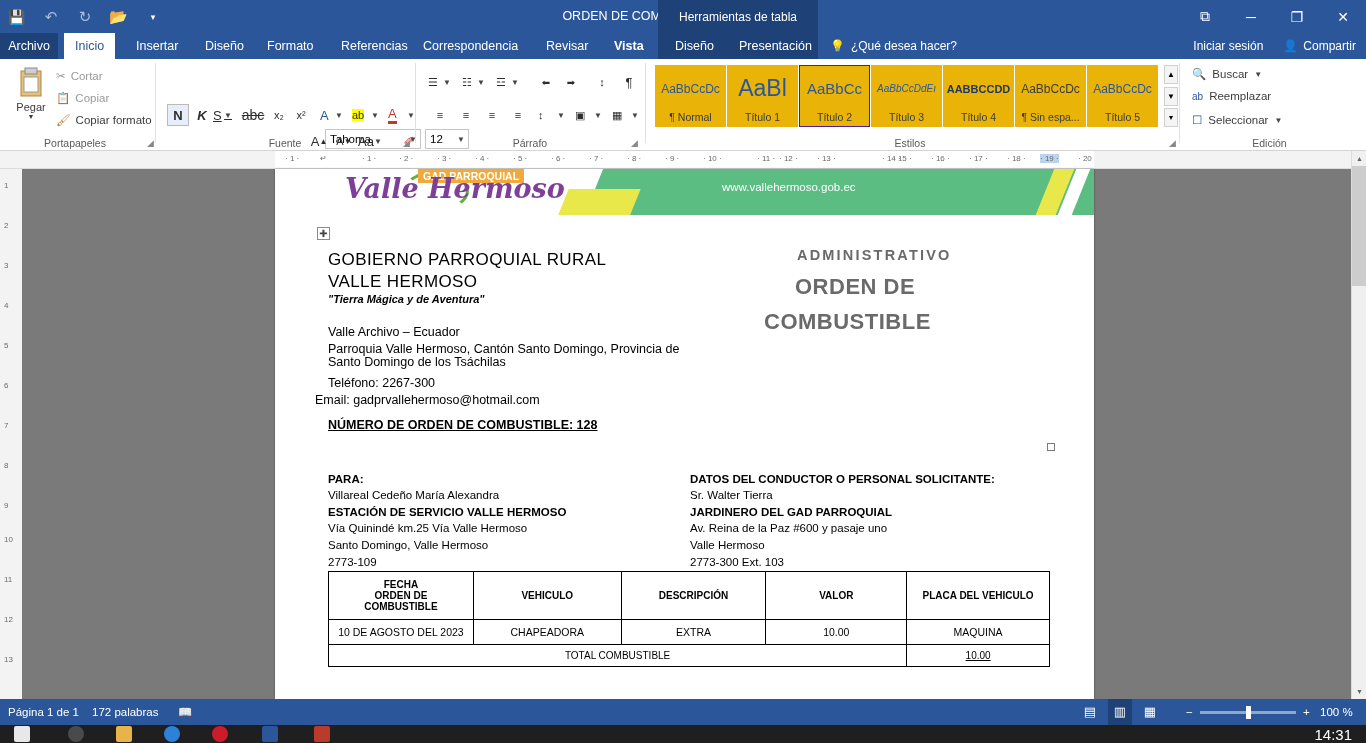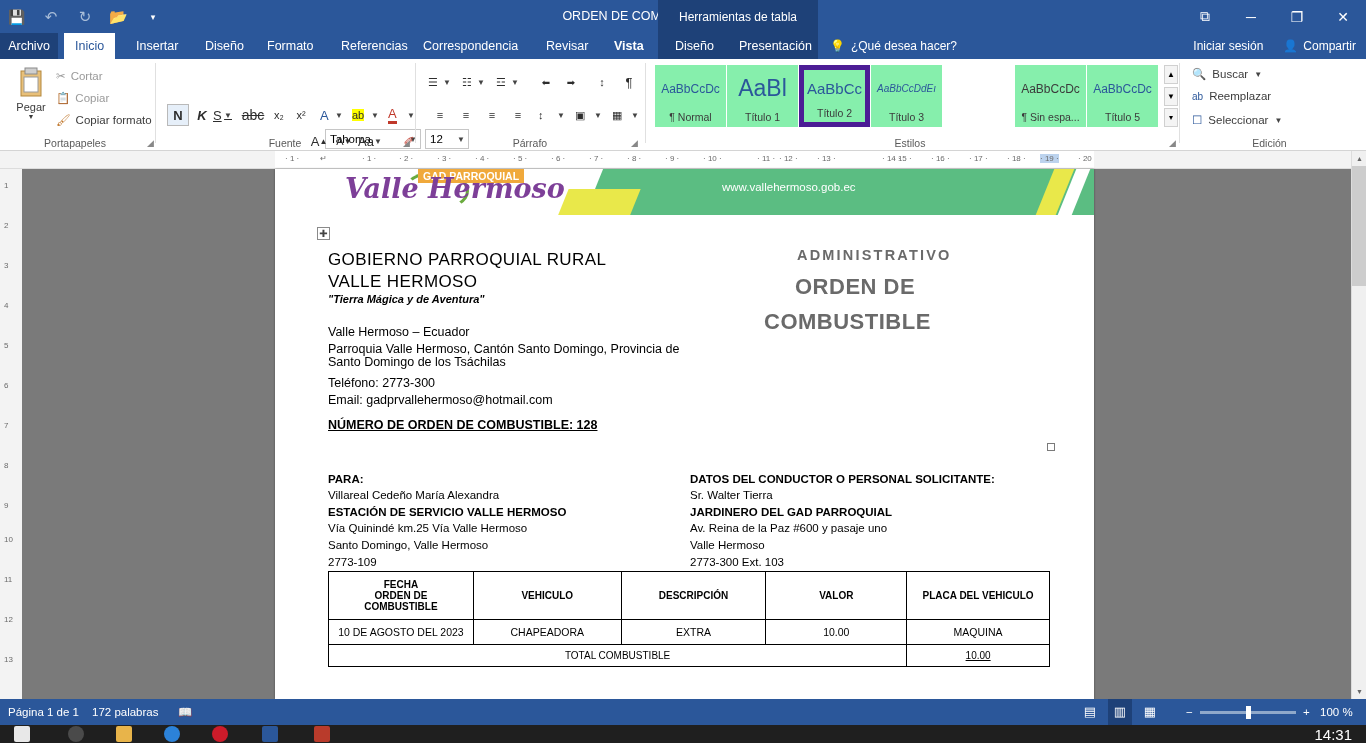--- a/index.html
+++ b/index.html
@@ -93,24 +93,24 @@
   .caret { margin-left: auto; margin-right: 3px; font-size: 8px; color: #444; }
   .ibtn {
     position: absolute; display: flex; align-items: center; justify-content: center;
     font-size: 13px; color: #2d2d2d; height: 22px; min-width: 22px;
   }
   .ibtn.boxed { border: 1px solid #b9b9b9; background: #e6eff9; }
 
   
   .stylebox {
     position: absolute; top: 6px; width: 71px; height: 62px;
-    background: #86efac; display: flex; flex-direction: column;
+    background: #eab308; display: flex; flex-direction: column;
     align-items: center; justify-content: flex-start; border: 1px solid transparent;
   }
-  .stylebox.sel { border: 5px solid #4c1d95; text-align: center; }
+  .stylebox.sel { border: 1px solid #4c1d95; text-align: center; }
   .stylebox .prev { flex: 1; display: flex; align-items: center; justify-content: center; color: #2b579a; }
   .stylebox .nm { font-size: 10.5px; color: #3b3b3b; margin-bottom: 3px; white-space: nowrap; }
   .stylescroll { position: absolute; right: 4px; top: 6px; width: 14px; height: 62px; display: flex; flex-direction: column; justify-content: space-between; }
   .stylescroll div { width: 14px; height: 19px; border: 1px solid #d0d0d0; background: #f4f4f4; font-size: 8px; display: flex; align-items: center; justify-content: center; }
 
   .edititem { position: absolute; font-size: 11.5px; color: #3b3b3b; display: flex; align-items: center; gap: 6px; }
 
   
   .ruler-h {
     position: absolute; top: 151px; left: 0; width: 1366px; height: 18px;
@@ -412,20 +412,24 @@
         <span class="prev" style="font-size:23px;">AaBl</span>
         <span class="nm">Título 1</span>
       </div>
       <div class="stylebox sel" style="left:149px;">
         <span class="prev" style="font-size:15px;">AaBbCc</span>
         <span class="nm">Título 2</span>
       </div>
       <div class="stylebox" style="left:221px;">
         <span class="prev" style="font-size:10px; font-style:italic;">AaBbCcDdEı</span>
         <span class="nm">Título 3</span>
+      </div>
+      <div class="stylebox" style="left:293px;">
+        <span class="prev" style="font-size:11px; font-weight:bold; color:#1f3864;">AABBCCDD</span>
+        <span class="nm">Título 4</span>
       </div>
       <div class="stylebox" style="left:365px;">
         <span class="prev" style="font-size:12px; color:#3b3b3b;">AaBbCcDc</span>
         <span class="nm">¶ Sin espa...</span>
       </div>
       <div class="stylebox" style="left:437px;">
         <span class="prev" style="font-size:12px;">AaBbCcDc</span>
         <span class="nm">Título 5</span>
       </div>
       <div class="stylescroll">
@@ -523,25 +527,25 @@
       <div class="anchorSq"></div>
 
       <div class="docTxt h2admin" style="left:522px; top:78px;">ADMINISTRATIVO</div>
       <div class="docTxt h2ord" style="left:520px; top:105px;">ORDEN DE</div>
       <div class="docTxt h2ord" style="left:489px; top:140px;">COMBUSTIBLE</div>
 
       <div class="docTxt h1title" style="left:53px; top:81px;">GOBIERNO PARROQUIAL RURAL</div>
       <div class="docTxt h1title" style="left:53px; top:103px;">VALLE HERMOSO</div>
       <div class="docTxt italSm" style="left:53px; top:124px;">"Tierra Mágica y de Aventura"</div>
 
-      <div class="docTxt" style="left:53px; top:156px;">Valle Hermoso – Ecuador</div>
+      <div class="docTxt" style="left:53px; top:156px;">Valle Archivo – Ecuador</div>
       <div class="docTxt" style="left:53px; top:173px;">Parroquia Valle Hermoso, Cantón Santo Domingo, Provincia de</div>
       <div class="docTxt" style="left:53px; top:186px;">Santo Domingo de los Tsáchilas</div>
-      <div class="docTxt" style="left:53px; top:207px;">Teléfono: 2773-300</div>
-      <div class="docTxt" style="left:53px; top:224px;">Email: gadprvallehermoso@hotmail.com</div>
+      <div class="docTxt" style="left:53px; top:207px;">Teléfono: 2267-300</div>
+      <div class="docTxt" style="left:40px; top:224px;">Email: gadprvallehermoso@hotmail.com</div>
 
       <div class="docTxt underB" style="left:53px; top:249px; font-size:12.5px;">NÚMERO DE ORDEN DE COMBUSTIBLE:  128</div>
 
       <div class="docTxt bold" style="left:53px; top:304px; font-size:11.5px;">PARA:</div>
       <div class="docTxt" style="left:53px; top:320px; font-size:11.5px;">Villareal Cedeño María Alexandra</div>
       <div class="docTxt bold" style="left:53px; top:337px; font-size:11.5px;">ESTACIÓN DE SERVICIO VALLE HERMOSO</div>
       <div class="docTxt" style="left:53px; top:353px; font-size:11.5px;">Vía Quinindé km.25 Vía Valle Hermoso</div>
       <div class="docTxt" style="left:53px; top:370px; font-size:11.5px;">Santo Domingo, Valle Hermoso</div>
       <div class="docTxt" style="left:53px; top:387px; font-size:11.5px;">2773-109</div>
 

